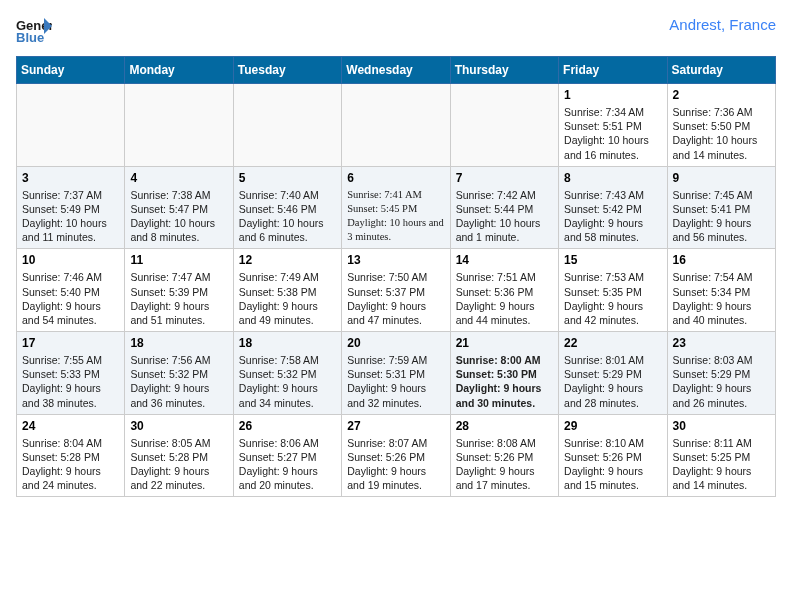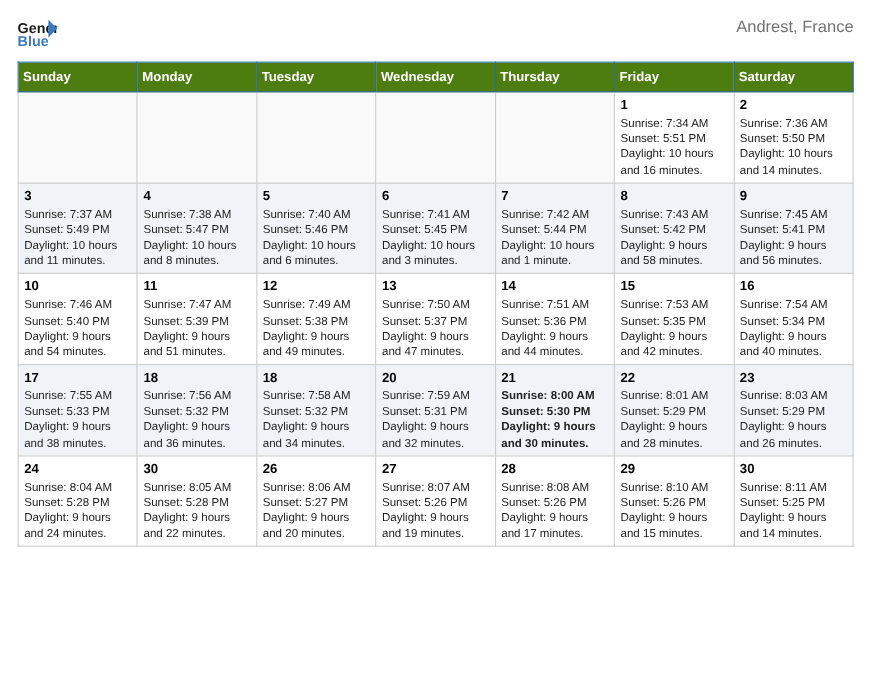--- a/index.html
+++ b/index.html
@@ -28,29 +28,29 @@
     .title-block {
       text-align: right;
     }
     .month-title {
       font-size: 36px;
       font-weight: bold;
       color: #1a1a1a;
     }
     .location {
       font-size: 15px;
-      color: #737373;
+      color: #3b82f6;
     }
     .calendar {
       width: 100%;
       border-collapse: collapse;
       font-size: 11px;
     }
     .calendar th {
-      background: #4d7c0f;
+      background: #0369a1;
       color: #fff;
       padding: 6px 4px;
       text-align: left;
       font-size: 12px;
       font-weight: bold;
       border: 1px solid #2d6aa8;
     }
     .calendar td {
       border: 1px solid #ccc;
       vertical-align: top;
@@ -139,21 +139,21 @@
 Daylight: 10 hours and 8 minutes.</div>
         </td>
         <td>
           <span class="day-num">5</span>
           <div class="day-info" style="white-space: pre-line;">Sunrise: 7:40 AM
 Sunset: 5:46 PM
 Daylight: 10 hours and 6 minutes.</div>
         </td>
         <td>
           <span class="day-num">6</span>
-          <div class="day-info" style="white-space: pre-line;">Sunrise: 7:41 AM
+          <div class="day-info" style="white-space: pre-line; font-family: Liberation Serif, serif;">Sunrise: 7:41 AM
 Sunset: 5:45 PM
 Daylight: 10 hours and 3 minutes.</div>
         </td>
         <td>
           <span class="day-num">7</span>
           <div class="day-info" style="white-space: pre-line;">Sunrise: 7:42 AM
 Sunset: 5:44 PM
 Daylight: 10 hours and 1 minute.</div>
         </td>
         <td>

